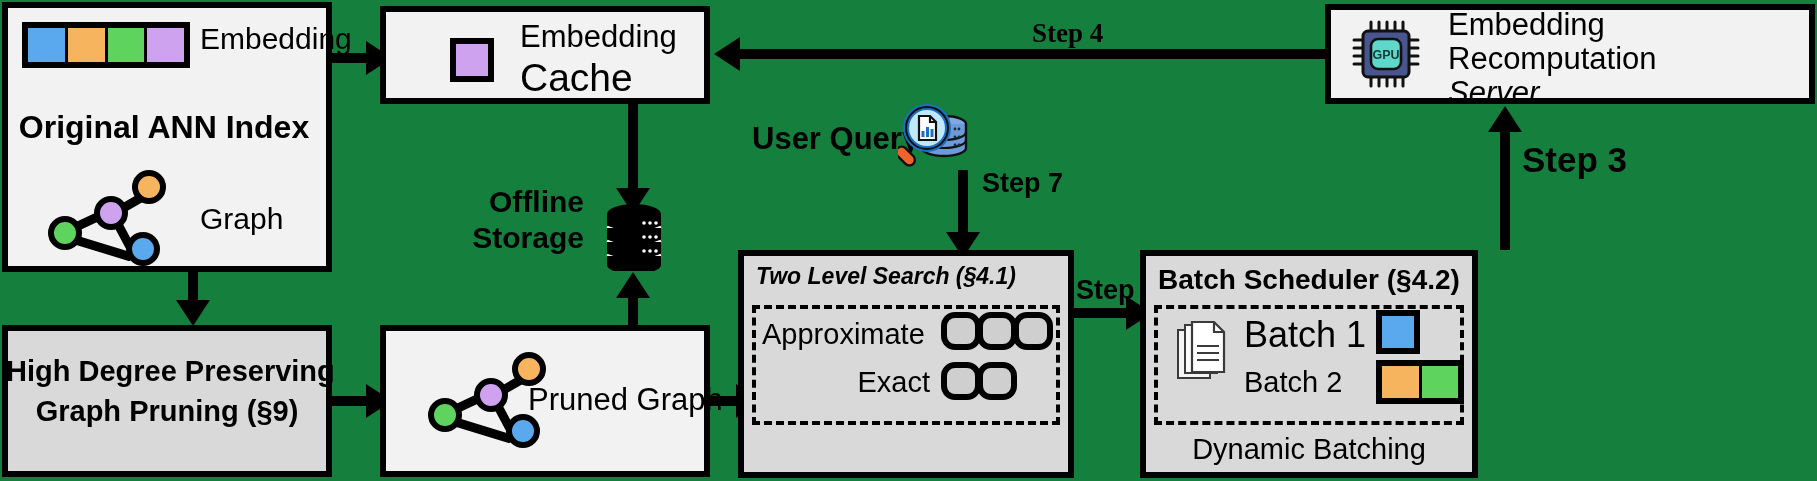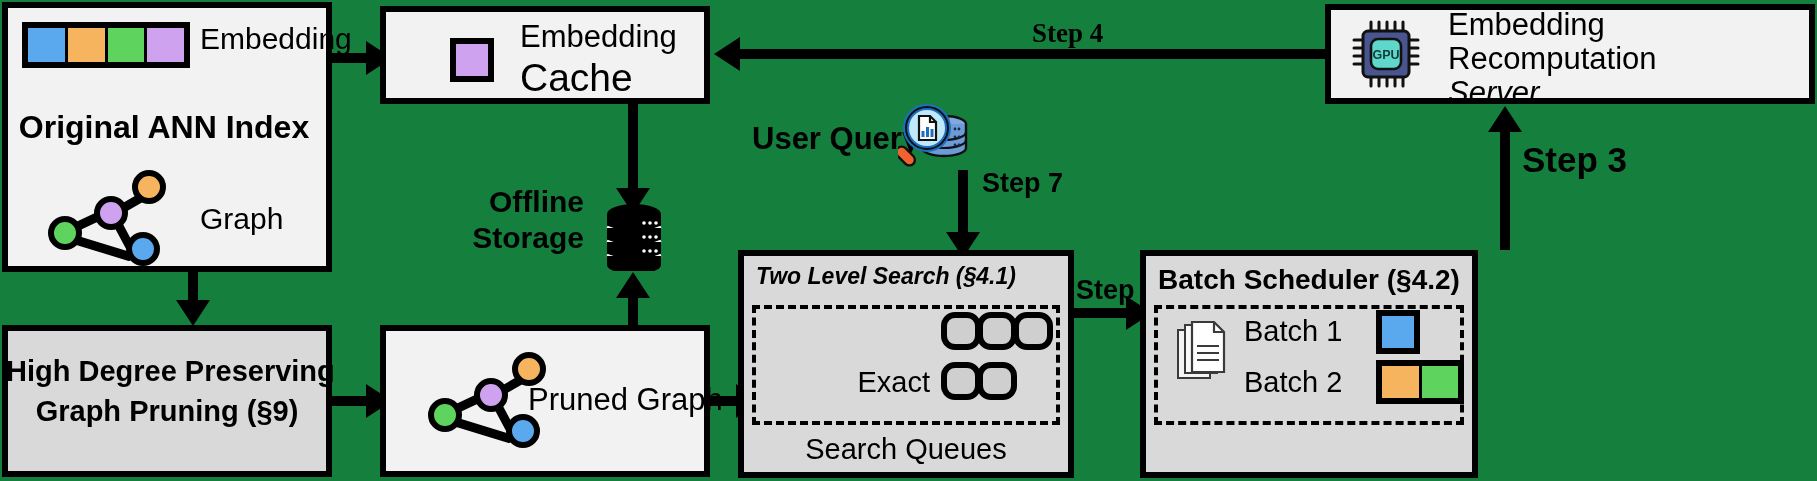--- a/index.html
+++ b/index.html
@@ -209,29 +209,29 @@
 
   <div class="aline" style="left:958px; top:170px; width:10px; height:68px;"></div>
   <div class="ahead down" style="left:946px; top:232px;"></div>
   <div class="lbl bold" style="left:982px; top:168px; font-size:27px;">Step 7</div>
 
   <div class="box gray" style="left:738px; top:250px; width:336px; height:228px;"></div>
   <div class="lbl bold ctr" style="left:722px; top:264px; width:328px; font-size:23px;font-style:italic;">Two Level Search (§4.1)</div>
 
   <div class="dashed" style="left:752px; top:305px; width:308px; height:120px;"></div>
 
+  <div class="lbl" style="left:762px; top:318px; font-size:29px;">Approximate</div>
   <div class="slot" style="left:941px; top:312px; width:40px; height:38px;"></div>
   <div class="slot" style="left:977px; top:312px; width:40px; height:38px;"></div>
   <div class="slot" style="left:1013px; top:312px; width:40px; height:38px;"></div>
 
   <div class="lbl" style="left:762px; top:366px; width:168px; text-align:right; font-size:29px;">Exact</div>
   <div class="slot" style="left:941px; top:362px; width:40px; height:38px;"></div>
   <div class="slot" style="left:977px; top:362px; width:40px; height:38px;"></div>
 
-  <div class="lbl ctr" style="left:742px; top:433px; width:328px; font-size:29px;">Search Queues</div>
 
   <div class="aline" style="left:1074px; top:308px; width:58px; height:10px;"></div>
   <div class="ahead right" style="left:1126px; top:296px;"></div>
   <div class="lbl bold" style="left:1076px; top:275px; font-size:27px;">Step 2</div>
 
   <div class="box gray" style="left:1140px; top:250px; width:338px; height:228px;"></div>
   <div class="lbl bold ctr" style="left:1144px; top:264px; width:330px; font-size:28px;">Batch Scheduler (§4.2)</div>
 
   <div class="dashed" style="left:1154px; top:305px; width:310px; height:120px;"></div>
 
@@ -240,29 +240,30 @@
       <path d="M2 10 h22 l10 10 v38 h-32 z" fill="#f4f4f4" stroke="#3a3a3a" stroke-width="2"></path>
       <path d="M9 5 h22 l10 10 v38 h-32 z" fill="#fafafa" stroke="#3a3a3a" stroke-width="2"></path>
       <path d="M16 2 h22 l10 10 v40 h-32 z" fill="#ffffff" stroke="#3a3a3a" stroke-width="2.2"></path>
       <path d="M38 2 v10 h10" fill="none" stroke="#3a3a3a" stroke-width="2.2"></path>
       <line x1="21" y1="26" x2="43" y2="26" stroke="#3a3a3a" stroke-width="2"></line>
       <line x1="21" y1="33" x2="43" y2="33" stroke="#3a3a3a" stroke-width="2"></line>
       <line x1="21" y1="40" x2="43" y2="40" stroke="#3a3a3a" stroke-width="2"></line>
     </svg>
   </div>
 
-  <div class="lbl" style="left:1244px; top:315px; font-size:29px;">Batch 1</div>
+  <div class="lbl" style="left:1244px; top:315px; font-size:36px;">Batch 1</div>
   <div class="swatch-box" style="left:1376px; top:310px; width:44px; height:44px; background:#5aa9ef;"></div>
 
   <div class="lbl" style="left:1244px; top:366px; font-size:29px;">Batch 2</div>
   <div class="strip" style="left:1376px; top:360px; width:88px; height:44px;">
     <div class="cell" style="width:38px; background:#f7b45e;"></div>
     <div class="cell" style="width:38px; background:#5ed45e;"></div>
   </div>
 
+  <div class="lbl ctr" style="left:1144px; top:433px; width:330px; font-size:29px;">Dynamic Batching</div>
 
   <div class="aline" style="left:1500px; top:130px; width:10px; height:120px;"></div>
   <div class="ahead up" style="left:1488px; top:106px;"></div>
   <div class="lbl bold" style="left:1522px; top:140px; font-size:35px;">Step 3</div>
 
   <div class="box" style="left:1325px; top:4px; width:490px; height:100px;"></div>
 
   <div class="graph" style="left:1352px; top:20px; width:68px; height:68px;">
     <svg width="68" height="68" viewBox="0 0 68 68">
       <g stroke="#111" stroke-width="3" stroke-linecap="round">

